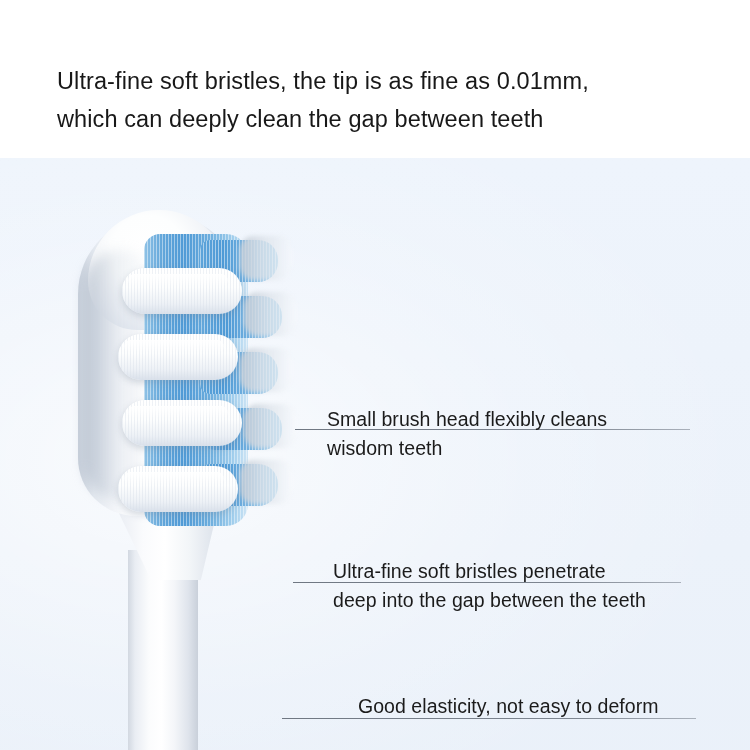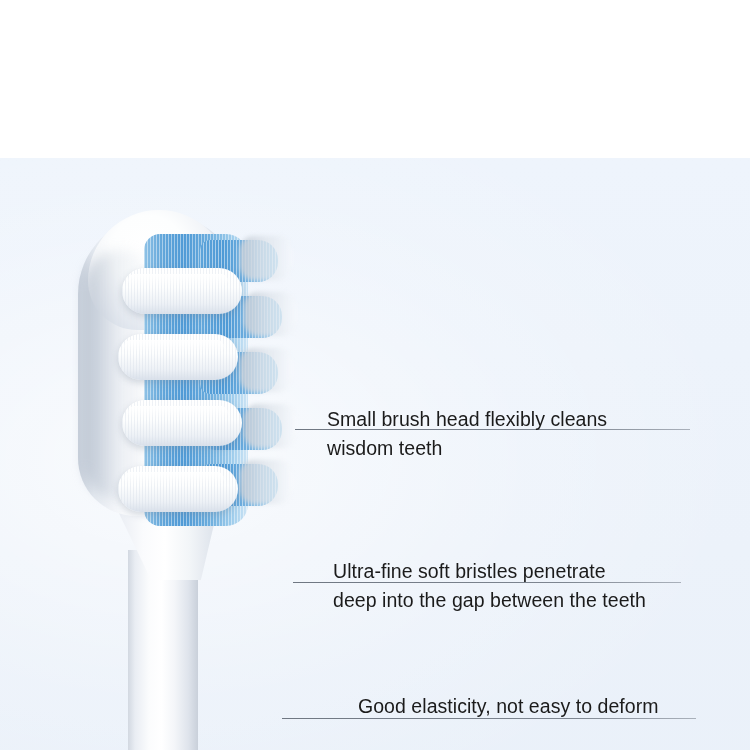--- a/index.html
+++ b/index.html
@@ -259,20 +259,24 @@
   #callout-2-text { left: 333px; top: 399px; width: 420px; }
 
   #callout-3-line { left: 282px; top: 560px; width: 414px; }
   #callout-3-text { left: 358px; top: 534px; width: 400px; }
 </style>
 </head>
 <body>
 
 <div id="page">
 
+  <div class="header-band">
+    <div class="header-text">Ultra-fine soft bristles, the tip is as fine as 0.01mm,
+which can deeply clean the gap between teeth</div>
+  </div>
 
   <div class="stage">
     <div class="stage-wash"></div>
 
     <div class="brush">
 
       <div class="handle"></div>
       <div class="neck"></div>
       <div class="head-plate"></div>
       <div class="head-cap"></div>

